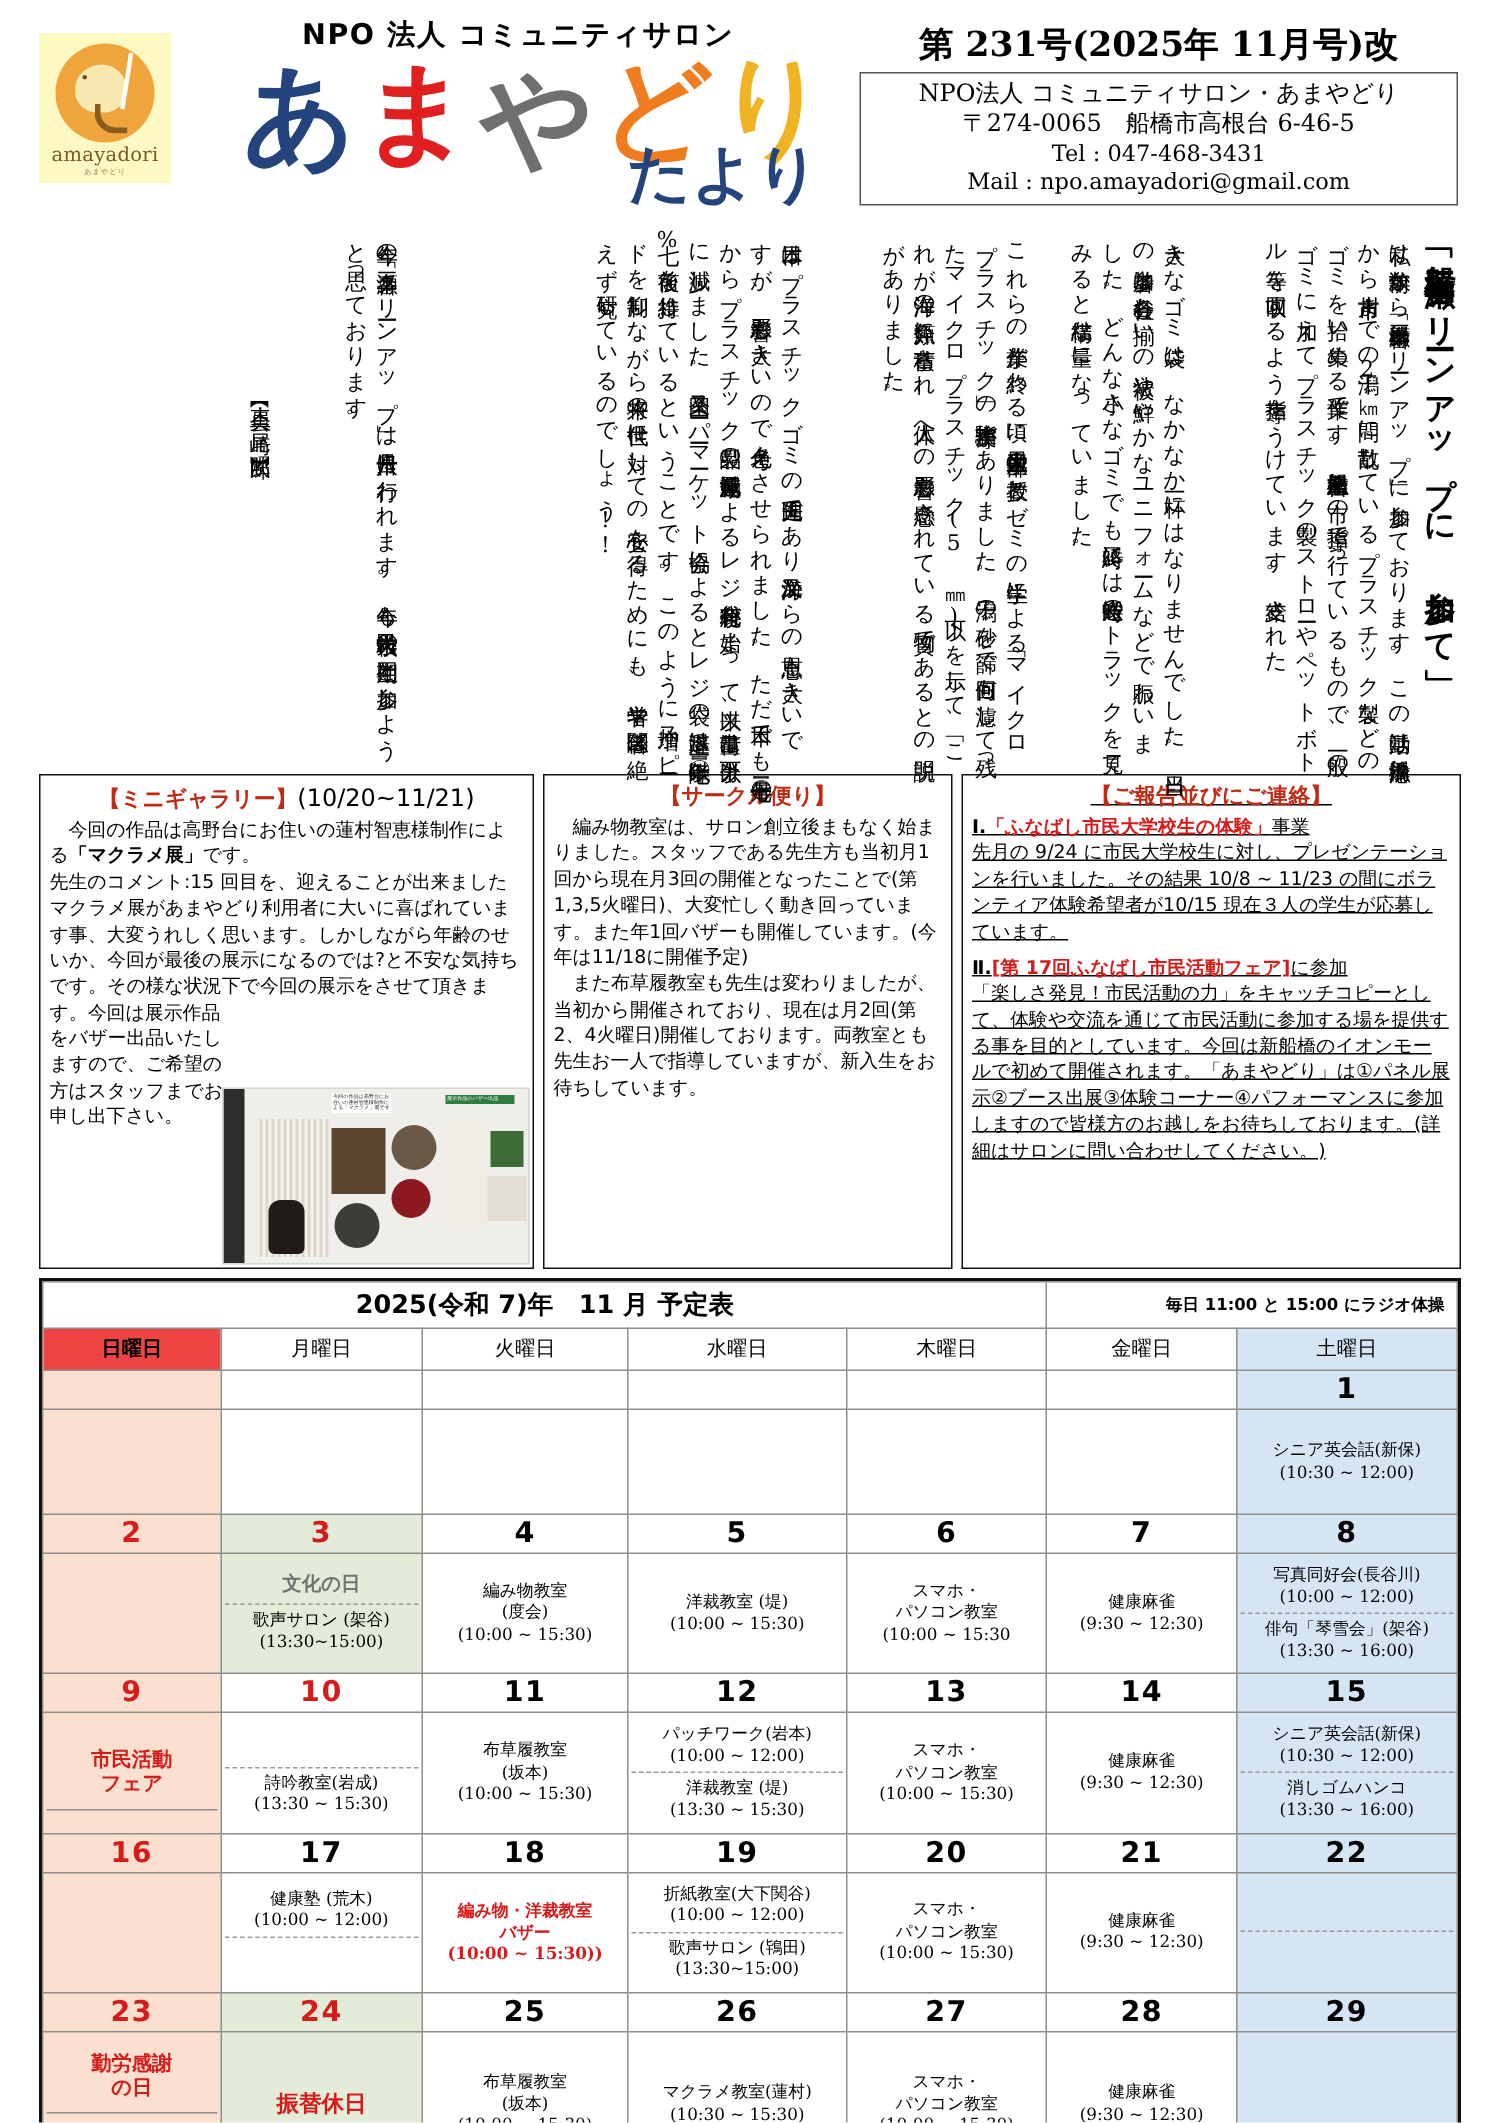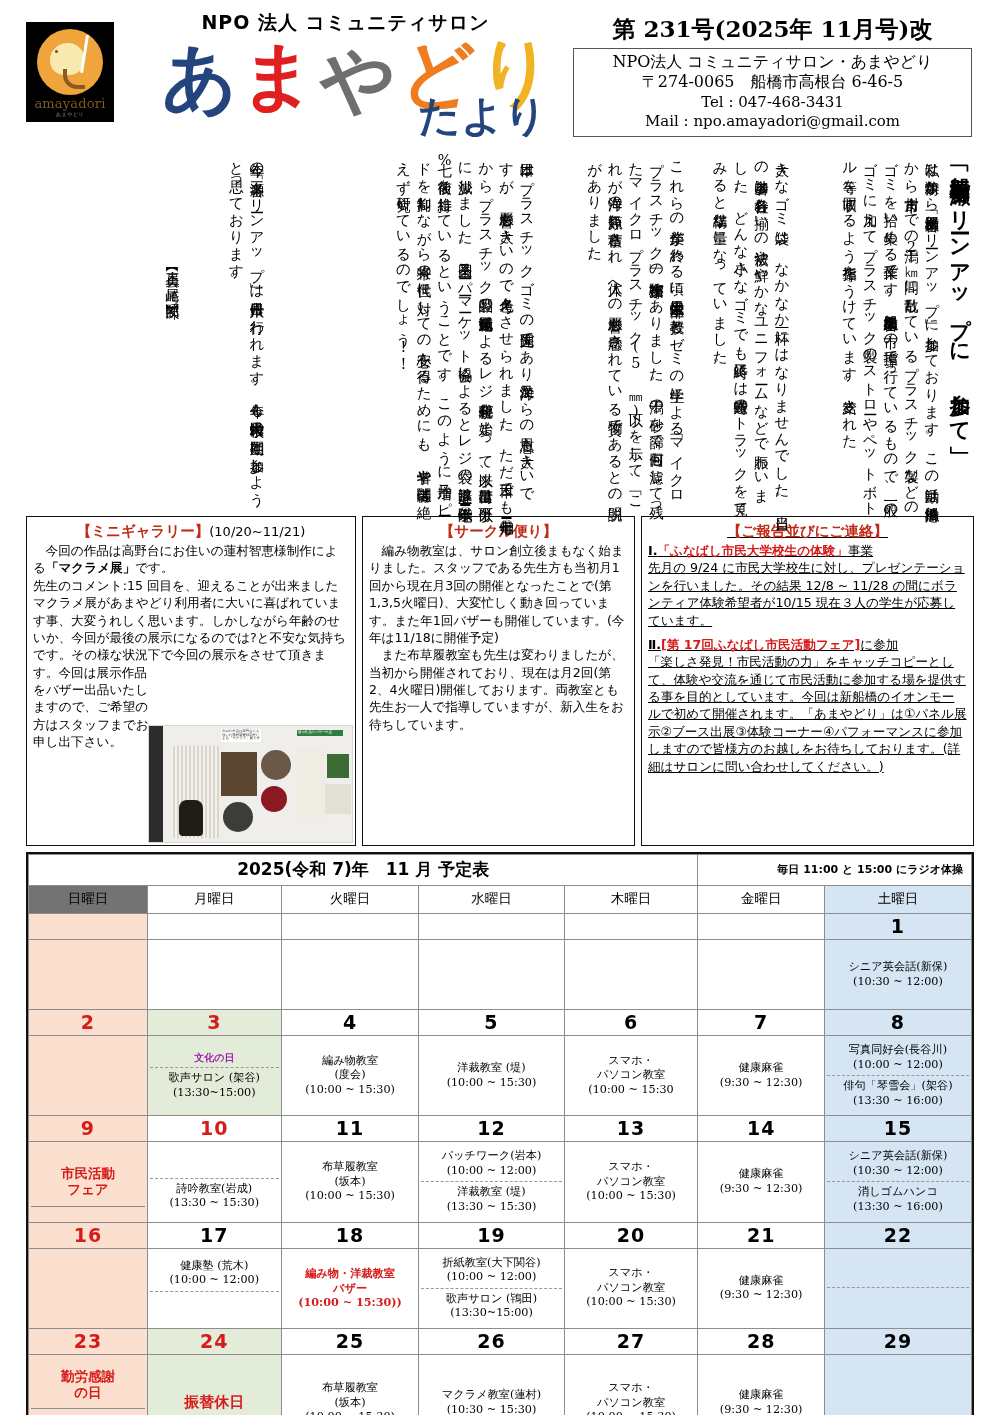--- a/index.html
+++ b/index.html
@@ -9,21 +9,21 @@
     background:#ffffff;
     font-family:"DejaVu Sans","Liberation Sans",sans-serif;
     color:#000;
     overflow:hidden;
   }
   .page { position:relative; width:1000px; height:1415px; padding:0; }
 
   
   .header { position:relative; height:150px; padding:6px 28px 0 26px; display:flex; }
   .logo-wrap { width:92px; flex:0 0 92px; padding-top:16px; }
-  .logo-box { width:88px; height:100px; background:#000000; display:flex; flex-direction:column;
+  .logo-box { width:88px; height:100px; background:#fef9c3; display:flex; flex-direction:column;
     align-items:center; justify-content:flex-start; padding-top:7px; }
   .logo-circle { width:66px; height:66px; border-radius:50%; background:#f0a43c; position:relative; }
   .logo-bird { position:absolute; left:13px; top:14px; width:34px; height:32px; background:#f7e9b0;
      border-radius:60% 55% 50% 50%; }
   .logo-bird:after{ content:""; position:absolute; left:5px; top:7px; width:3px; height:3px; background:#6b5020; border-radius:50%;}
   .logo-stick { position:absolute; left:46px; top:6px; width:3px; height:38px; background:#fff; transform:rotate(9deg); }
   .logo-hook { position:absolute; left:26px; top:40px; width:22px; height:20px; border:4px solid #8a5b1e;
      border-top:none; border-right:none; border-radius:0 0 0 14px; }
   .logo-text { font-size:13px; color:#7a5a22; font-family:"DejaVu Serif","Liberation Serif",serif; margin-top:1px; letter-spacing:.2px;}
   .logo-sub { font-size:5px; color:#9a8468; letter-spacing:.5px; }
@@ -60,21 +60,21 @@
   .vauthor { writing-mode:vertical-rl; font-size:14px; }
 
   
   .boxes { display:flex; gap:6px; margin:4px 26px 0 26px; }
   .box { border:1.4px solid #111; padding:4px 6px 5px; font-size:12.6px; line-height:1.38;
      font-family:"DejaVu Sans","Liberation Sans",sans-serif; }
   .box1 { flex:0 0 330px; height:330px; position:relative; }
   .box2 { flex:0 0 273px; height:330px; }
   .box3 { flex:1; height:330px;text-decoration:underline; }
   .box-head { text-align:center; font-weight:bold; font-size:14.5px; color:#c02b16; margin-bottom:1px; }
-  .box-head .dates { color:#000; font-size:13px; font-weight:normal; }
+  .box-head .dates { color:#000; font-size:16px; font-weight:normal; }
   .box-sub { text-align:center; font-weight:bold; font-size:14px; border-bottom:1px solid #000;
      display:inline-block; margin:0 auto 3px; }
   .sub-center { text-align:center; }
   .ind { text-indent:1em; }
   .bold { font-weight:bold; }
   .photo { position:absolute; right:2px; bottom:2px; width:205px; height:118px;
      background:#efeeea; border:1px solid #d8d6d0; overflow:hidden; }
   .ph-strip { position:absolute; left:0; top:0; width:14px; height:100%; background:#2c2c2c; }
   .ph-label { position:absolute; font-size:3.4px; background:#fff; color:#222; padding:1px; line-height:1.1; }
   .ph-item { position:absolute; }
@@ -83,38 +83,38 @@
   
   .cal-wrap { margin:6px 26px 0 26px; border:2.4px solid #111; }
   table.cal { width:100%; border-collapse:collapse; table-layout:fixed;
      font-family:"DejaVu Sans","Liberation Sans",sans-serif; }
   table.cal td { border:1px solid #8d8d8d; vertical-align:middle; }
   .cal-title-row td { border:none; border-bottom:2.4px solid #111; padding:3px 8px 4px; }
   .cal-title { text-align:center; font-size:17px; font-weight:bold; }
   .cal-radio { text-align:right; font-size:11px; font-weight:bold; white-space:nowrap; }
   .dow td { text-align:center; font-size:13.5px; padding:4px 0 5px;
      font-family:"DejaVu Serif","Liberation Serif",serif; border-bottom:2.4px solid #111; }
-  .dow .sun { background:#737373; font-weight:normal; }
+  .dow .sun { background:#ef4444; font-weight:bold; }
   .dow .sat { background:#d6e5f4; }
   .num-row td { text-align:center; font-size:19px; font-weight:bold; padding:1px 0 2px;
      border-bottom:1px solid #8d8d8d; letter-spacing:1px; }
   .num-row .sun { background:#fbe0cf; color:#d61b1b; }
   .num-row .sat { background:#d6e5f4; }
   .num-row .hol { background:#e2ecd9; color:#d61b1b; }
   .num-row .red { color:#d61b1b; }
   .ev-row td { height:70px; padding:5px 2px; text-align:center; font-size:11.2px; line-height:1.3;
      font-family:"DejaVu Serif","Liberation Serif",serif; border-bottom:2.4px solid #111; }
   .ev-row .sun { background:#fbe0cf; }
   .ev-row .sat { background:#d6e5f4; }
   .ev-row .hol { background:#e2ecd9; }
   .ev-top { border-bottom:1px dashed #999; padding:2px 0 3px; }
   .ev-bot { padding:3px 0 2px; }
   .ev-one { padding:4px 0; }
   .bigred { color:#d61b1b; font-weight:bold; font-size:15px; line-height:1.25; }
-  .medred { color:#a21caf; font-weight:bold; font-size:10px;text-align:center; }
+  .medred { color:#737373; font-weight:bold; font-size:13px;text-align:center; }
   .redev { color:#d61b1b; font-weight:bold; }
   .sunlabel { color:#d61b1b; font-weight:bold; font-size:13.5px; line-height:1.2; }
   .sun-split-top { border-bottom:1px solid #8d8d8d; }
 </style>
 </head>
 <body>
 
 <div class="page">
 
   <div class="header">
@@ -191,21 +191,21 @@
 
     <div class="box box2">
       <div class="box-head">【サークル便り】</div>
       <div class="ind">編み物教室は、サロン創立後まもなく始まりました。スタッフである先生方も当初月1回から現在月3回の開催となったことで(第1,3,5火曜日)、大変忙しく動き回っています。また年1回バザーも開催しています。(今年は11/18に開催予定)</div>
       <div class="ind">また布草履教室も先生は変わりましたが、当初から開催されており、現在は月2回(第2、4火曜日)開催しております。両教室とも先生お一人で指導していますが、新入生をお待ちしています。</div>
     </div>
 
     <div class="box box3">
       <div class="box-head">【ご報告並びにご連絡】</div>
       <div><span class="bold">Ⅰ.</span><span class="red-t">「ふなばし市民大学校生の体験」</span><span>事業</span></div>
-      <div>先月の 9/24 に市民大学校生に対し、プレゼンテーションを行いました。その結果 12/8 ~ 11/28 の間にボランティア体験希望者が10/15 現在３人の学生が応募しています。</div>
+      <div>先月の 9/24 に市民大学校生に対し、プレゼンテーションを行いました。その結果 10/8 ~ 11/23 の間にボランティア体験希望者が10/15 現在３人の学生が応募しています。</div>
       <div style="height:7px;"></div>
       <div><span class="bold">Ⅱ.</span><span class="red-t">[第 17回ふなばし市民活動フェア]</span><span>に参加</span></div>
       <div>「楽しさ発見！市民活動の力」をキャッチコピーとして、体験や交流を通じて市民活動に参加する場を提供する事を目的としています。今回は新船橋のイオンモールで初めて開催されます。「あまやどり」は①パネル展示②ブース出展③体験コーナー④パフォーマンスに参加しますので皆様方のお越しをお待ちしております。(詳細はサロンに問い合わせしてください。)</div>
     </div>
   </div>
 
   <div class="cal-wrap">
     <table class="cal">
       <colgroup>
         <col style="width:12.6%">

